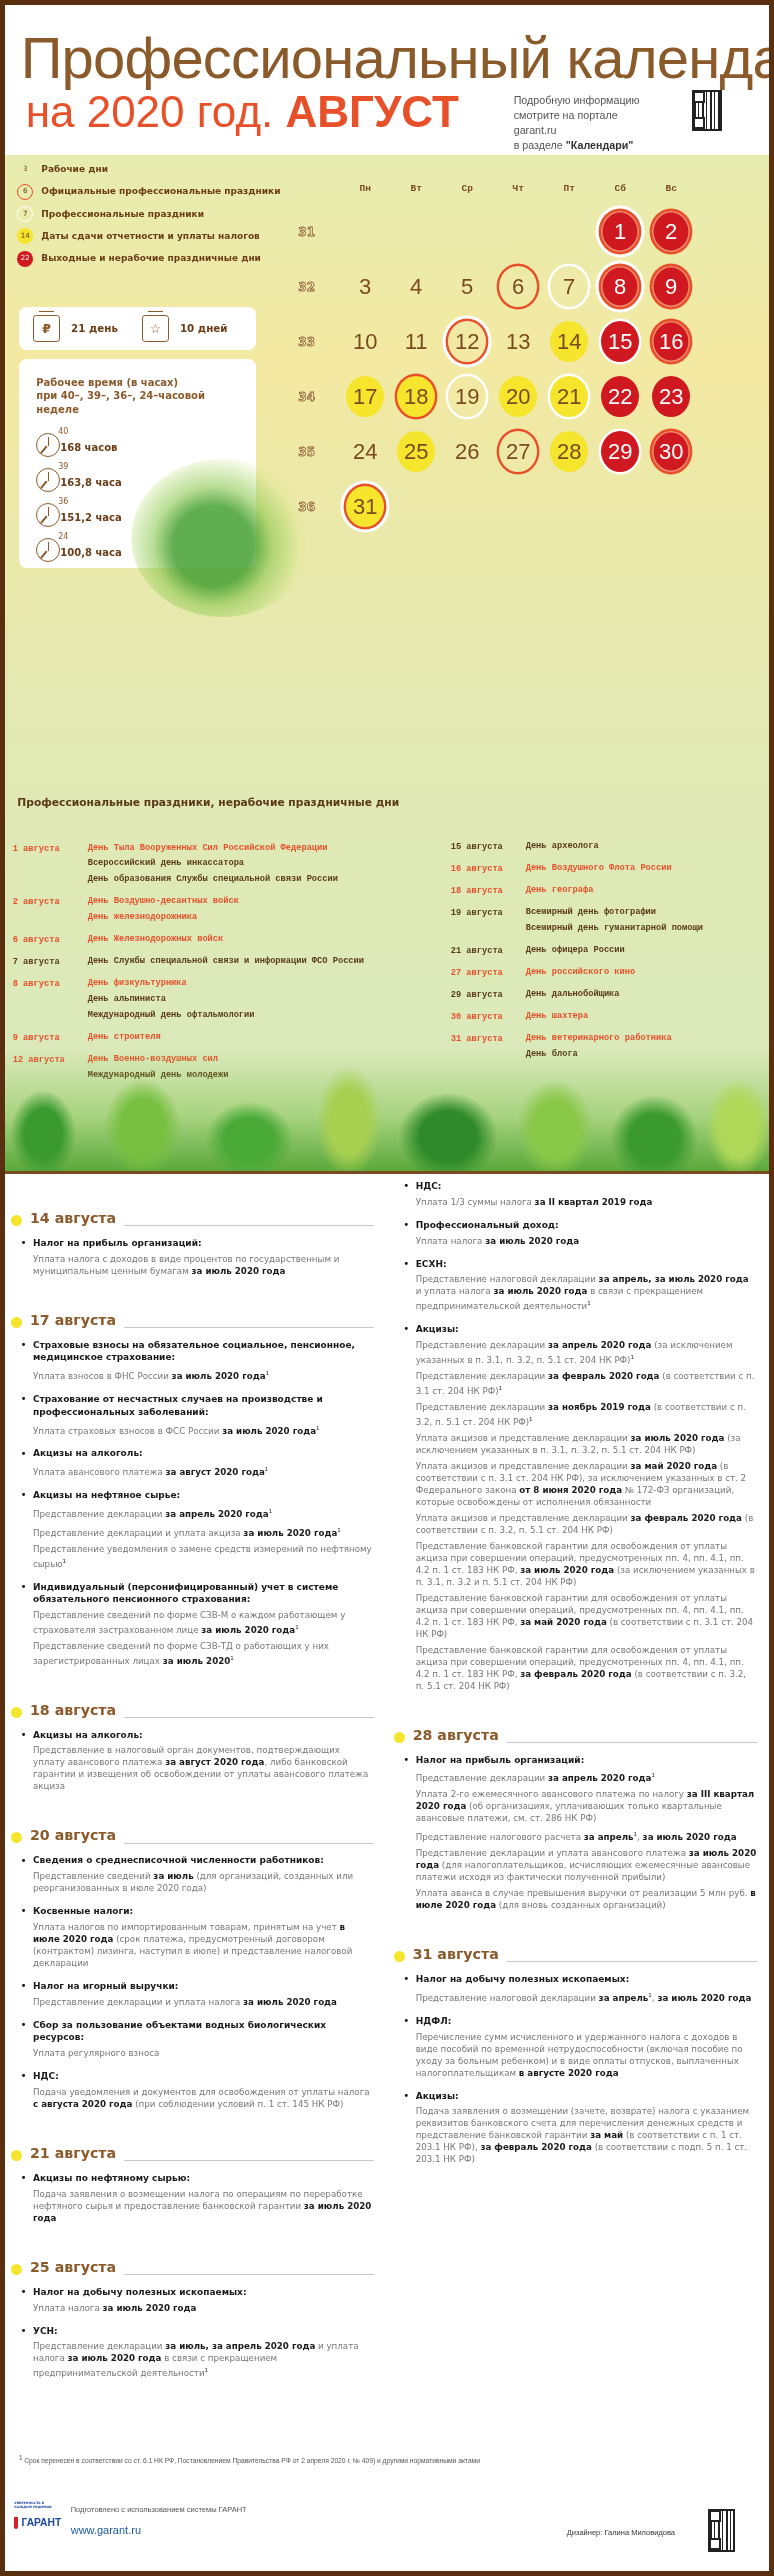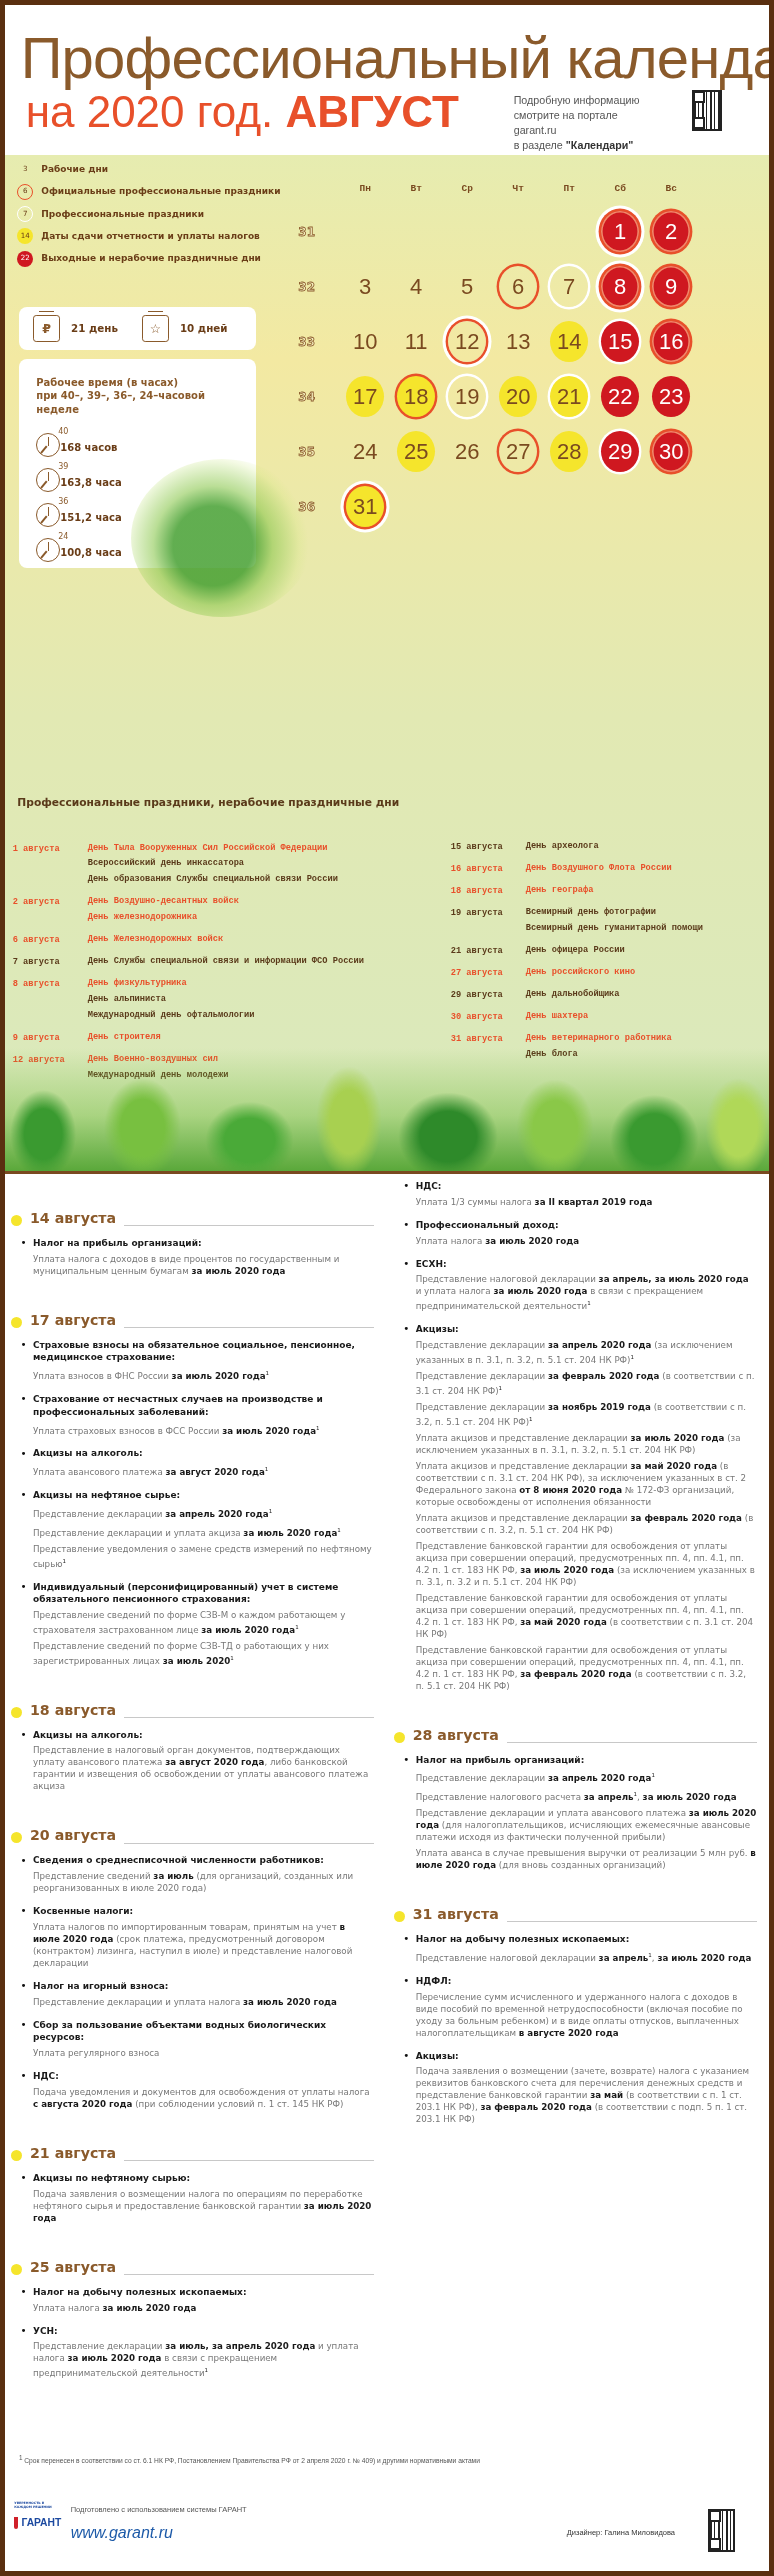--- a/index.html
+++ b/index.html
@@ -111,21 +111,21 @@
 
   .footnote { position: absolute; left: 14.2px; top: 1280px; font-family: "Liberation Sans", sans-serif; font-size: 6.7px; color: #555; }
   .footnote sup { font-size: 6.3px; }
   .footer { position: absolute; left: 0; right: 0; top: 1311px; height: 71px; }
   .logo { position: absolute; left: 9.5px; top: 16px; width: 47px; height: 43px; }
   .logo-tag { font-size: 3.2px; color: #1d4aa0; font-weight: 700; }
   .logo-mark { margin-top: 4.7px; height: 19px; display: flex; align-items: center; }
   .logo-red { width: 14.2px; height: 12.6px; background: #d0202a; border-radius: 0 0 8px 8px; }
   .logo-word { font-size: 10.3px; font-weight: 700; color: #1d4aa0; margin-left: 3.2px; font-family: "Liberation Sans", sans-serif; }
   .prepared { position: absolute; left: 66px; top: 20.5px; font-family: "Liberation Sans", sans-serif; font-size: 7.5px; color: #555; }
-  .site { position: absolute; left: 66px; top: 39px; font-family: "Liberation Sans", sans-serif; font-size: 16px; color: #1d5aa8; font-style: italic; }
+  .site { position: absolute; left: 66px; top: 39px; font-family: "Liberation Sans", sans-serif; font-size: 11px; color: #1d5aa8; }
   .designer { position: absolute; left: 562px; top: 43px; font-family: "Liberation Sans", sans-serif; font-size: 7.5px; color: #333; }
   .qr-bottom { left: 703px; top: 24px; width: 27px; height: 43px; }
 </style>
 </head>
 <body>
 
 <div class="page">
  <div class="inner">
 
   <div class="header">
@@ -507,21 +507,21 @@
           </div>
           <div class="tax-item">
             <div class="tax-h">Сведения о среднесписочной численности работников:</div>
             <div class="tax-l"><span>Представление сведений </span><b>за июль</b><span> (для организаций, созданных или реорганизованных в июле 2020 года)</span></div>
           </div>
           <div class="tax-item">
             <div class="tax-h">Косвенные налоги:</div>
             <div class="tax-l"><span>Уплата налогов по импортированным товарам, принятым на учет </span><b>в июле 2020 года</b><span> (срок платежа, предусмотренный договором (контрактом) лизинга, наступил в июле) и представление налоговой декларации</span></div>
           </div>
           <div class="tax-item">
-            <div class="tax-h">Налог на игорный взноса:</div>
+            <div class="tax-h">Налог на игорный выручки:</div>
             <div class="tax-l"><span>Представление декларации и уплата налога </span><b>за июль 2020 года</b></div>
           </div>
           <div class="tax-item">
             <div class="tax-h">Сбор за пользование объектами водных биологических ресурсов:</div>
             <div class="tax-l"><span>Уплата регулярного взноса</span></div>
           </div>
           <div class="tax-item">
             <div class="tax-h">НДС:</div>
             <div class="tax-l"><span>Подача уведомления и документов для освобождения от уплаты налога </span><b>с августа 2020 года</b><span> (при соблюдении условий п. 1 ст. 145 НК РФ)</span></div>
           </div>
@@ -580,20 +580,21 @@
       <div class="gap"></div>
       <div id="tax-right">
             <div class="date-head">
               <span class="date-dot"></span>
               <span class="date-text">28 августа</span>
               <span class="date-line"></span>
             </div>
             <div class="tax-item">
               <div class="tax-h">Налог на прибыль организаций:</div>
               <div class="tax-l"><span>Представление декларации </span><b>за апрель 2020 года</b><sup>1</sup></div>
+              <div class="tax-l"><span>Уплата 2-го ежемесячного авансового платежа по налогу </span><b>за III квартал 2020 года</b><span> (об организациях, уплачивающих только квартальные авансовые платежи, см. ст. 286 НК РФ)</span></div>
               <div class="tax-l"><span>Представление налогового расчета </span><b>за апрель</b><sup>1</sup><span>, </span><b>за июль 2020 года</b></div>
               <div class="tax-l"><span>Представление декларации и уплата авансового платежа </span><b>за июль 2020 года</b><span> (для налогоплательщиков, исчисляющих ежемесячные авансовые платежи исходя из фактически полученной прибыли)</span></div>
               <div class="tax-l"><span>Уплата аванса в случае превышения выручки от реализации 5 млн руб. </span><b>в июле 2020 года</b><span> (для вновь созданных организаций)</span></div>
             </div>
             <div class="gap"></div>
             <div class="date-head">
               <span class="date-dot"></span>
               <span class="date-text">31 августа</span>
               <span class="date-line"></span>
             </div>

